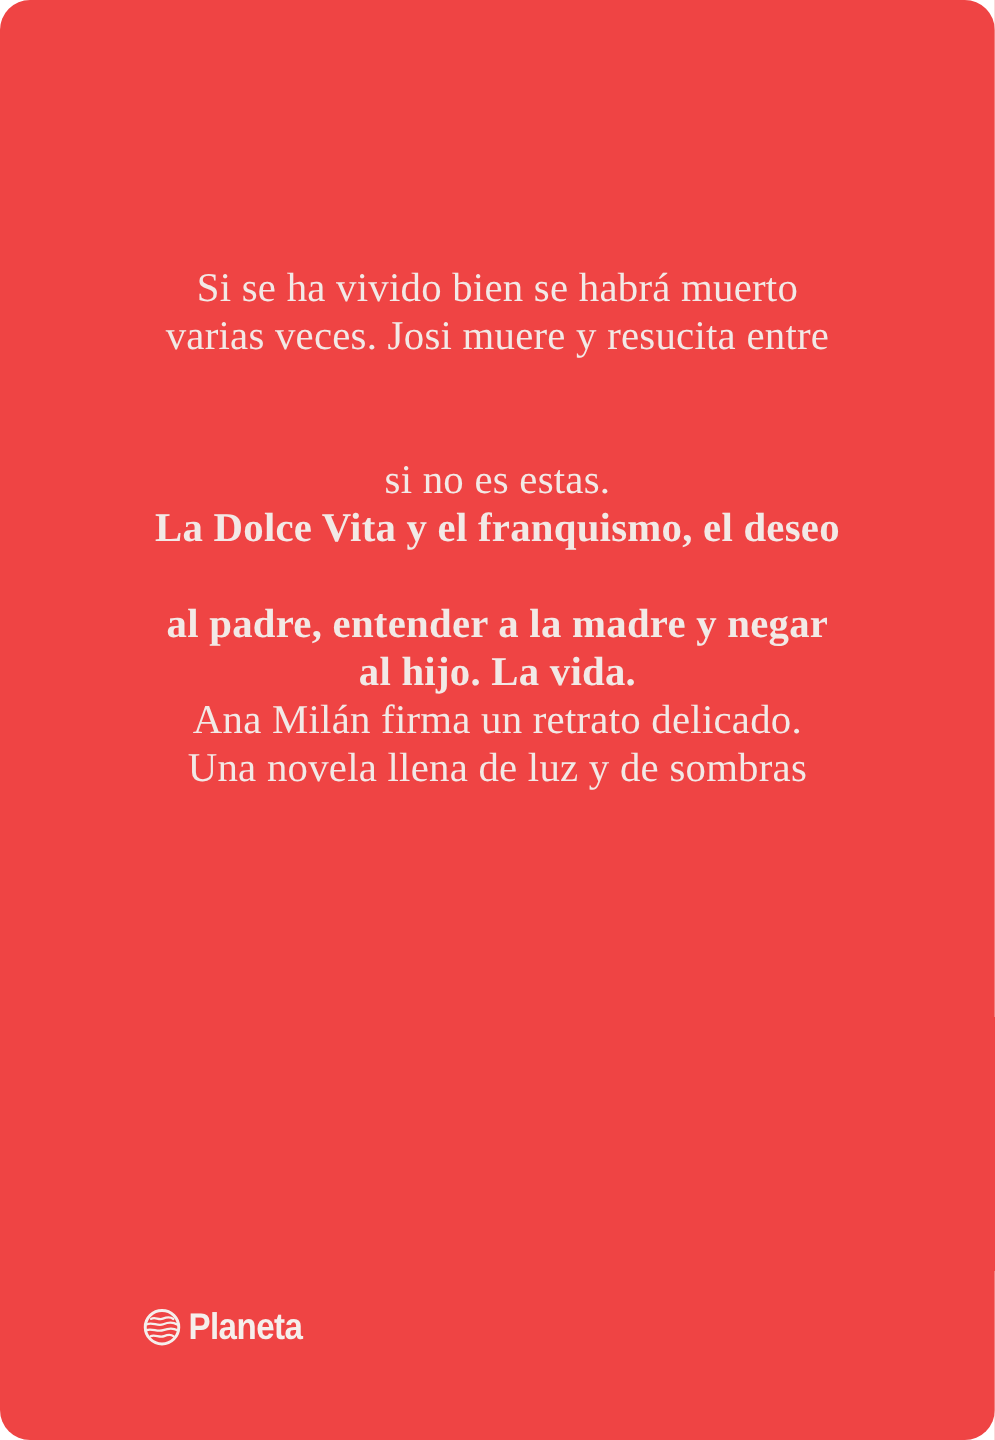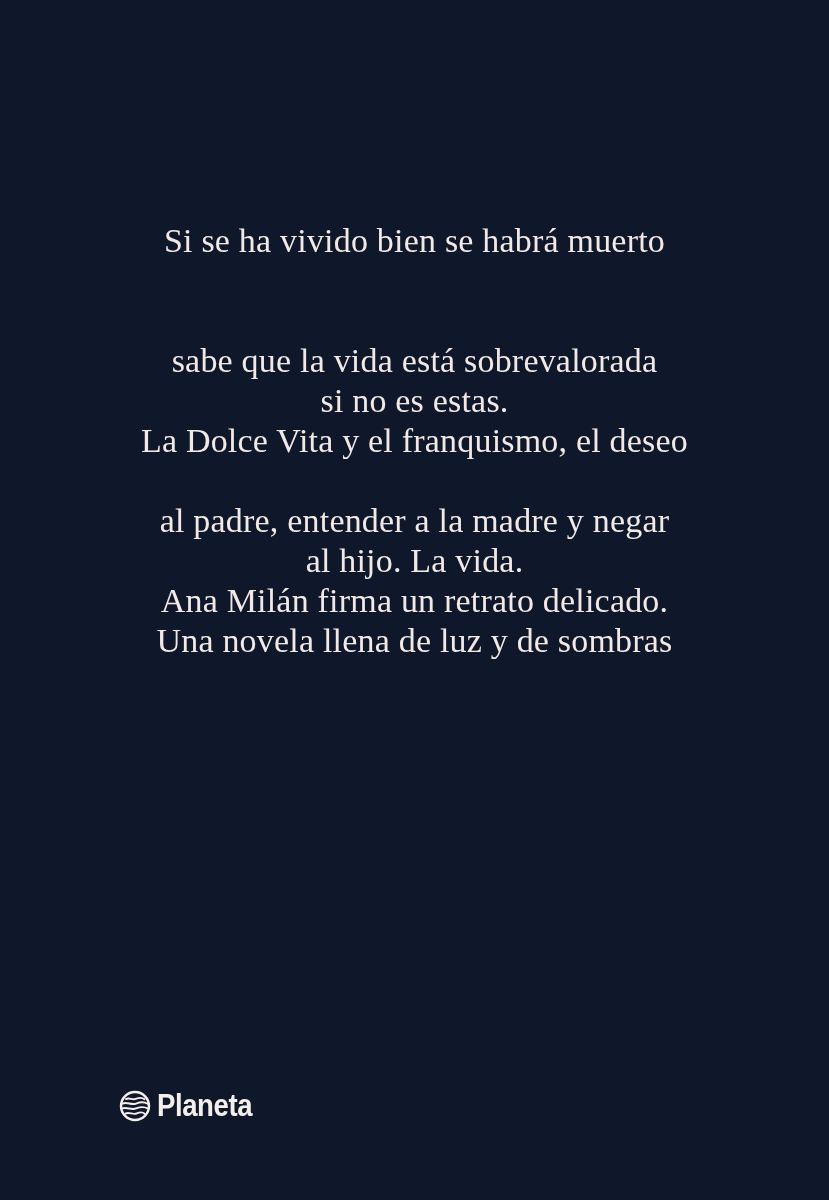--- a/index.html
+++ b/index.html
@@ -28,21 +28,21 @@
     color: #f2e9e6;
     font-size: 34px;
     line-height: 40px;
     letter-spacing: 0.2px;
   }
   .blurb p {
     margin: 0;
     padding: 0;
   }
   .para-1 { margin-bottom: 22px; }
-  .para-2 { margin-bottom: 35px; }
+  .para-2 { margin-bottom: 35px; font-weight: bold; }
   .para-3 { margin-bottom: 7px; }
   .para-4 { margin-bottom: 0; }
 
   .publisher-logo {
     position: absolute;
     left: 119px;
     top: 1090px;
     display: flex;
     gap: 6px;
     color: #f5efec;
@@ -61,29 +61,29 @@
     line-height: 32px;
     letter-spacing: -0.5px;
     transform: scaleX(0.89);
     transform-origin: left center;
     white-space: nowrap;
   }
 </style>
 </head>
 <body>
 
-<div class="cover" style="background: #0f172a;">
+<div class="cover" style="background: #ef4444; border-radius: 25px;">
 
   <div class="blurb" style="color: rgb(242, 233, 230);">
 
     <p class="para-1">
       <span>Si se ha vivido bien se habrá muerto</span><br>
+      <span>varias veces. Josi muere y resucita entre</span><br>
       <br>
       <br>
-      <span>sabe que la vida está sobrevalorada</span><br>
       <span>si no es estas.</span>
     </p>
 
     <p class="para-2">
       <span>La Dolce Vita y el franquismo, el deseo</span><br>
       <br>
       <span>al padre, entender a la madre y negar</span><br>
       <span>al hijo. La vida.</span>
     </p>
 

